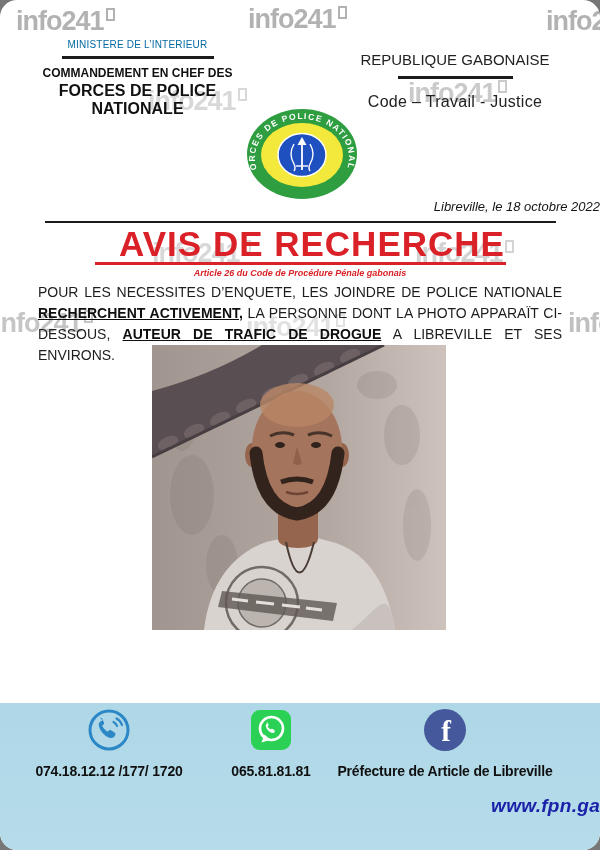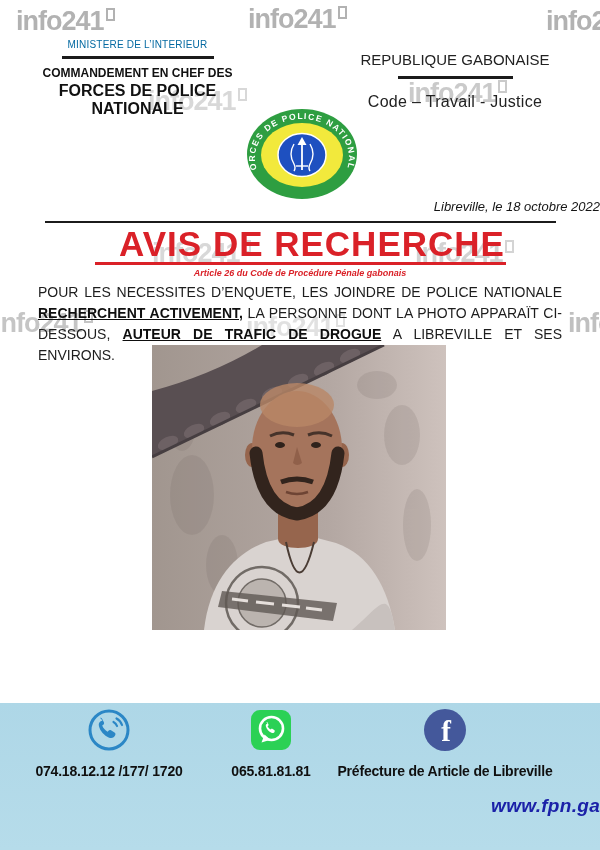--- a/index.html
+++ b/index.html
@@ -1,19 +1,19 @@
 <!DOCTYPE html>
 <html><head>
 <meta charset="utf-8">
 <style>
   html,body{margin:0;padding:0;background:#777;}
   .page{
     position:relative;width:600px;height:850px;margin:0 auto;
     background:#ffffff;overflow:hidden;
-    font-family:"Liberation Sans",sans-serif;color:#1c1c1c;
+    font-family:"Liberation Sans",sans-serif;color:#1c1c1c;border-radius:17px;
   }
   
   .wm{
     position:absolute;z-index:1;font-weight:bold;font-size:27px;
     color:#9f9f9f;letter-spacing:-1px;white-space:nowrap;user-select:none;
   }
   .wm-box{display:inline-block;width:5px;height:9px;border:2.5px solid #9f9f9f;margin-left:2px;vertical-align:9px;}
   
   .content{position:absolute;inset:0;z-index:2;}
   .hdr-left{position:absolute;left:15px;top:27px;width:245px;text-align:center;}

